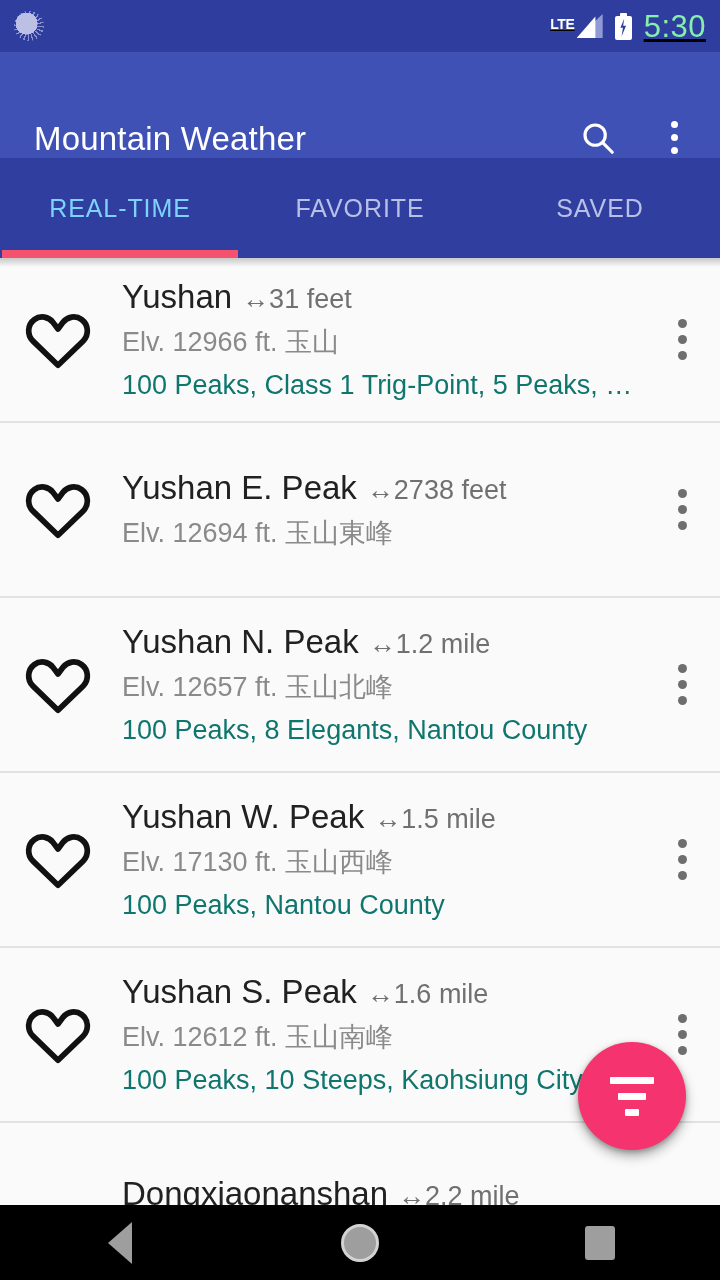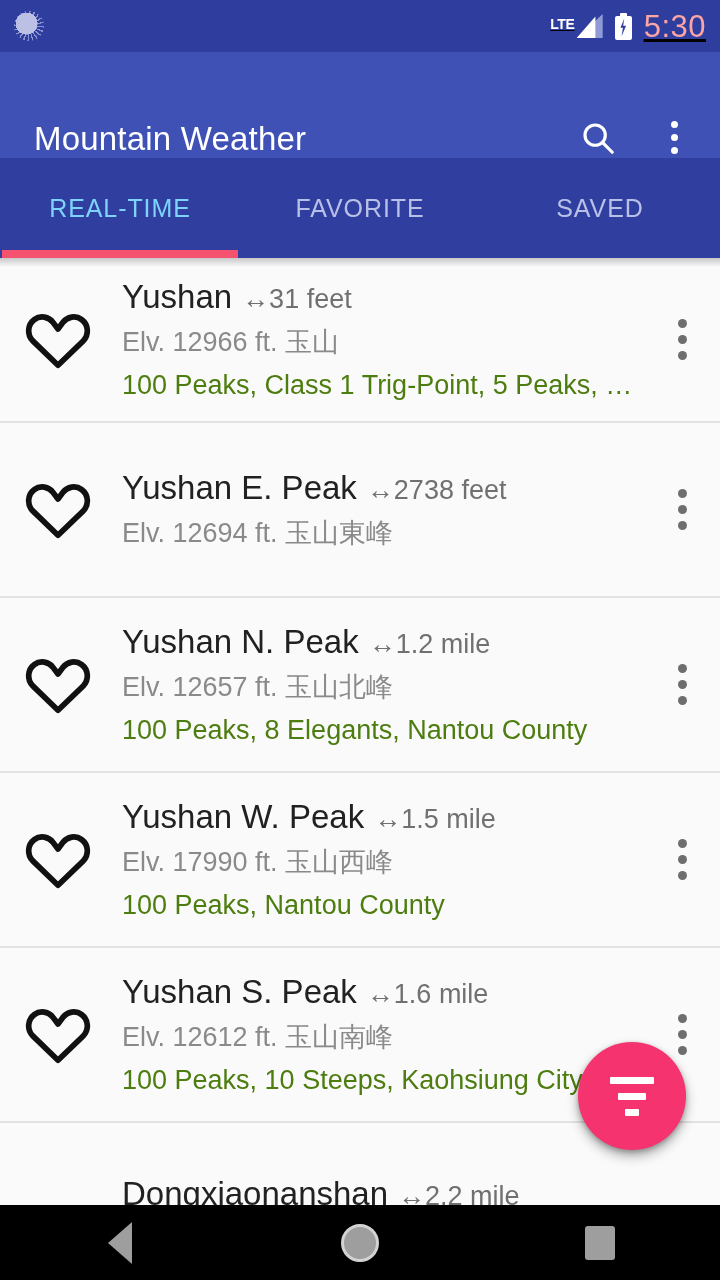--- a/index.html
+++ b/index.html
@@ -47,21 +47,21 @@
   .lte-wrap{ display:flex; align-items:flex-end; gap:2px; }
   .lte-txt{ color:#fff; font-size:14px; font-weight:bold; line-height:1; letter-spacing:-.3px; transform:translateY(-7px);}
   .sig{ position:relative; width:26px; height:24px; }
   .sig .bg{ position:absolute; inset:0; background:#8f9ad6; clip-path:polygon(100% 0,100% 100%,0 100%); }
   .sig .fg{ position:absolute; inset:0; background:#ffffff; clip-path:polygon(72% 10%,72% 100%,0 100%); }
   .batt{ position:relative; width:17px; height:27px; }
   .batt .body{ position:absolute; left:0; top:3px; width:17px; height:24px; border:2px solid #fff; border-radius:2px; background:#fff; }
   .batt .cap{ position:absolute; left:5px; top:0; width:7px; height:4px; background:#fff; border-radius:1px;}
   .batt .bolt{ position:absolute; left:4px; top:6px; width:9px; height:18px; background:#2e3d9e;
     clip-path:polygon(62% 0,20% 52%,48% 52%,32% 100%,82% 40%,50% 40%);}
-  .clock{ color:#fca5a5; font-size:31px; line-height:1; font-weight:400; letter-spacing:.5px; }
+  .clock{ color:#86efac; font-size:31px; line-height:1; font-weight:400; letter-spacing:.5px; }
 
   
   .appbar{
     position:absolute; top:52px; left:0; width:720px; height:106px;
     background:#3f51b5; display:flex; align-items:flex-end; padding:0 22px;
   }
   .app-title{ color:#fff; font-size:33px; font-weight:400; letter-spacing:.2px; margin-left:12px; }
   .appbar-actions{ margin-left:auto; display:flex; align-items:center; gap:44px; padding-right:10px; }
   .search-icon{ width:38px; height:38px; display:block; }
   .dots-v{ display:flex; flex-direction:column; gap:6px; align-items:center; padding:4px 10px; }
@@ -97,21 +97,21 @@
     position:relative; height:175px; border-bottom:2px solid #e2e2e2;
     display:flex; align-items:center; padding:0 0 0 14px;
   }
   .row:first-child{ height:165px; }
   .heart{ width:72px; height:72px; flex:0 0 72px; margin-left:8px; }
   .row-body{ flex:1; padding-left:28px; display:flex; flex-direction:column; justify-content:center; gap:2px;}
   .line1{ display:flex; align-items:baseline; white-space:nowrap; }
   .peak-name{ font-size:33px; color:#212121; font-weight:400; }
   .dist{ font-size:27px; color:#707070; margin-left:10px; }
   .line2{ font-size:27px; color:#8a8a8a; margin-top:6px; }
-  .line3{ font-size:27px; color:#4d7c0f; margin-top:8px; white-space:nowrap; overflow:hidden; }
+  .line3{ font-size:27px; color:#0f766e; margin-top:8px; white-space:nowrap; overflow:hidden; }
   .row-menu{ width:76px; flex:0 0 76px; display:flex; align-items:center; justify-content:center; align-self:center; }
   .dots-g{ display:flex; flex-direction:column; gap:7px; align-items:center; }
   .dots-g i{ width:9px; height:9px; border-radius:50%; background:#6e6e6e; display:block; }
 
   .row.partial{ height:120px; border-bottom:none; align-items:center; padding-top:22px; }
   .row.partial .row-body{ justify-content:flex-start; }
 
   
   .fab{
     position:absolute; left:578px; top:1042px; width:108px; height:108px;
@@ -261,21 +261,21 @@
 
     <div class="row">
       <svg class="heart" viewBox="0 0 24 24">
         <path d="M12 20.4 3.6 12.3C1.6 10.3 1.8 6.9 4.1 5.2c2-1.5 4.8-1 6.3 1l1.6 2.1 1.6-2.1c1.5-2 4.3-2.5 6.3-1 2.3 1.7 2.5 5.1.5 7.1z" fill="none" stroke="#111111" stroke-width="1.9" stroke-linejoin="round"></path>
       </svg>
       <div class="row-body">
         <div class="line1">
           <span class="peak-name">Yushan W. Peak</span>
           <span class="dist">↔1.5 mile</span>
         </div>
-        <div class="line2">Elv. 17990 ft. 玉山西峰</div>
+        <div class="line2">Elv. 17130 ft. 玉山西峰</div>
         <div class="line3">100 Peaks, Nantou County</div>
       </div>
       <div class="row-menu">
         <span class="dots-g">
             <i></i>
             <i></i>
             <i></i>
           </span>
       </div>
     </div>

